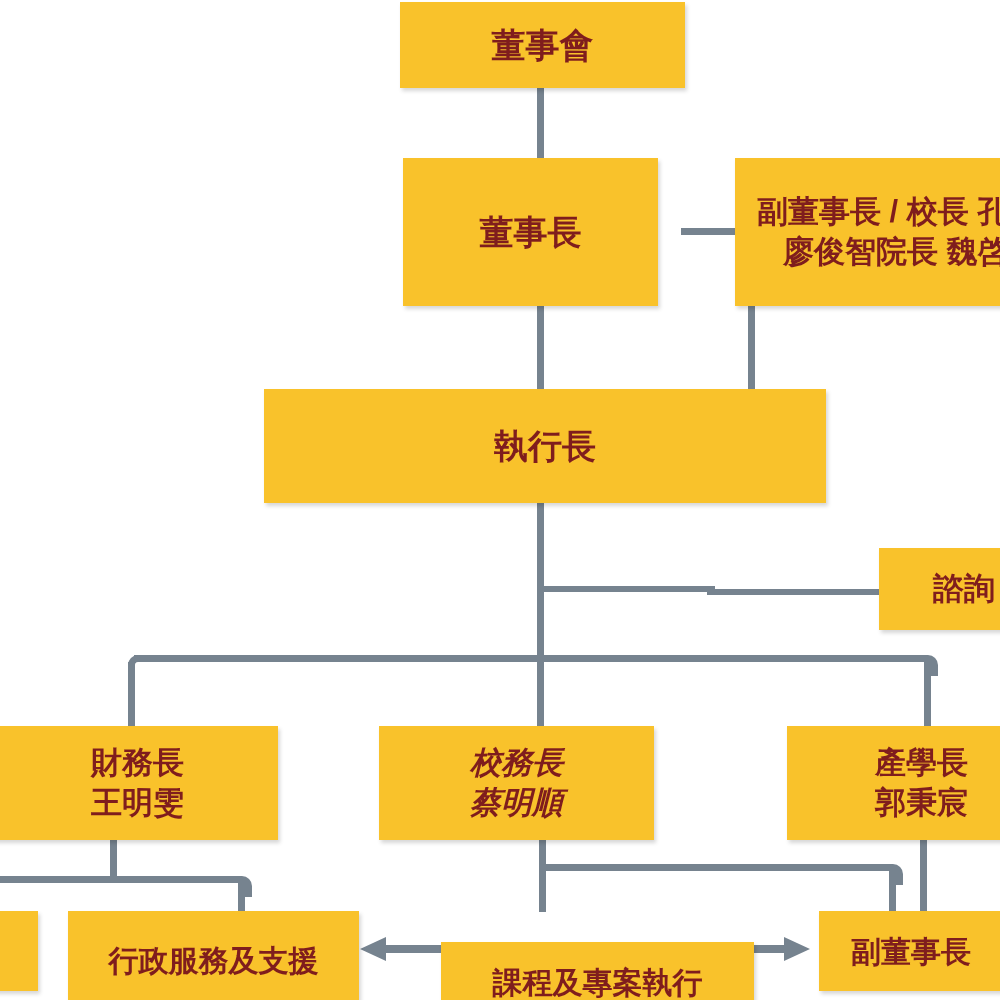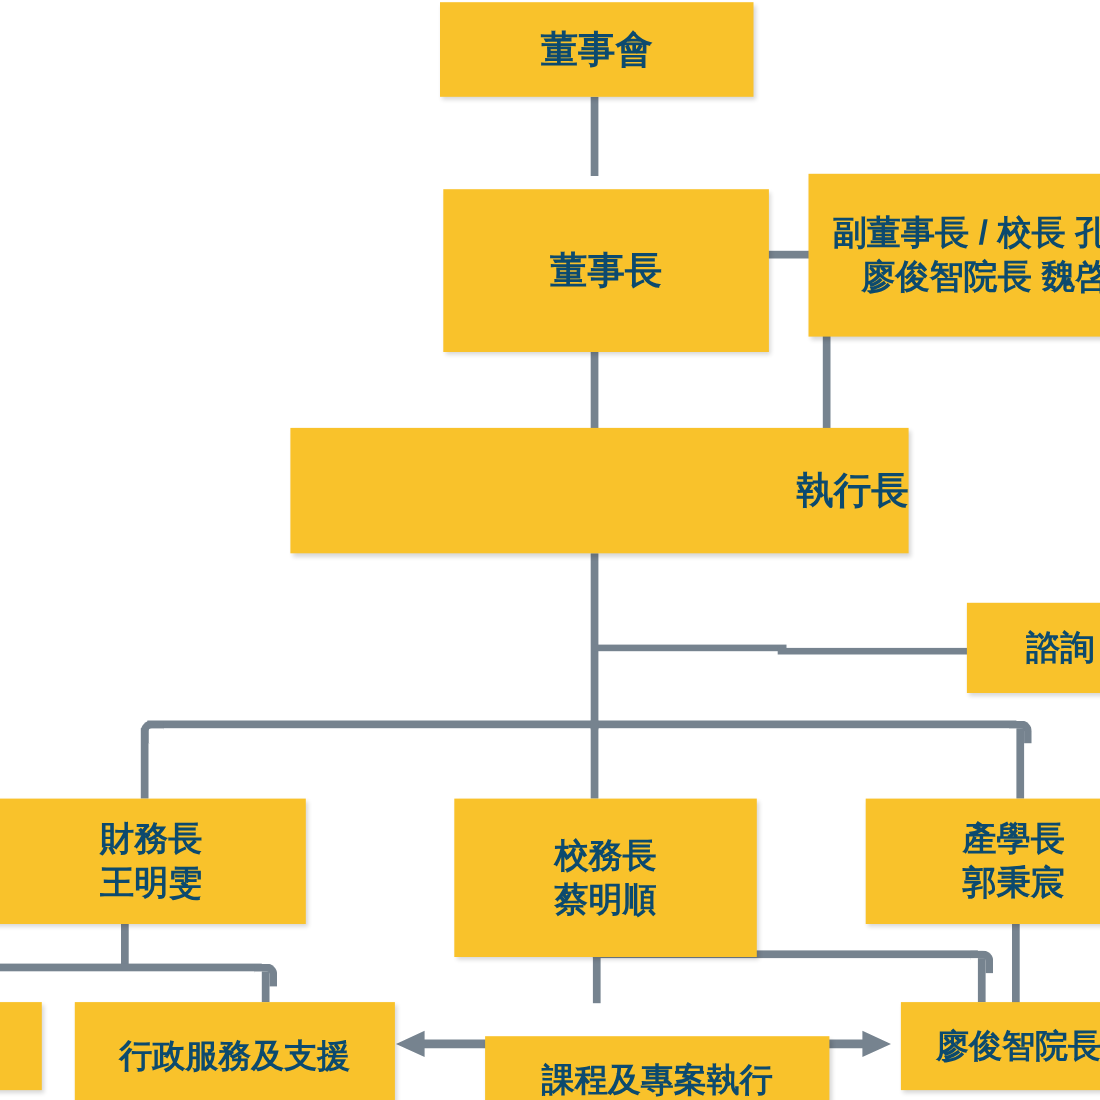--- a/index.html
+++ b/index.html
@@ -18,21 +18,21 @@
   }
   .node {
     position: absolute;
     background: #f9c22b;
     box-sizing: border-box;
     display: flex;
     flex-direction: column;
     align-items: center;
     justify-content: center;
     text-align: center;
-    color: #0c4a6e;
+    color: #7f1d1d;
     font-weight: bold;
     line-height: 1.30;
     box-shadow: 2px 3px 4px rgba(0,0,0,0.16);
     z-index: 3;
     white-space: nowrap;
   }
   .node .ln {
     display: block;
   }
   .sz-34 { font-size: 34px; }
@@ -111,59 +111,59 @@
   <div class="arrow" style="left:726px; top:936px;">
     <svg width="86" height="26" viewBox="0 0 86 26">
       <path d="M0 9 L58 9 L58 1 L84 13 L58 25 L58 17 L0 17 Z" fill="#76838f"></path>
     </svg>
   </div>
 
   <div class="node sz-34" style="left:400px; top:2px; width:285px; height:86px;">
     <span class="ln">董事會</span>
   </div>
 
-  <div class="node sz-34" style="left:403px; top:172px; width:296px; height:148px;">
+  <div class="node sz-34" style="left:403px; top:158px; width:255px; height:148px;">
     <span class="ln">董事長</span>
   </div>
 
   <div class="node sz-31" style="left:735px; top:158px; width:300px; height:148px; align-items:flex-start; padding-left:22px; text-align:left;">
     <span class="ln">副董事長 / 校長 孔</span>
     <span class="ln" style="padding-left:26px;">廖俊智院長 魏啓</span>
   </div>
 
-  <div class="node sz-34" style="left:264px; top:389px; width:562px; height:114px;align-items:flex-end;">
+  <div class="node sz-34" style="left:264px; top:389px; width:562px; height:114px;">
     <span class="ln">執行長</span>
   </div>
 
   <div class="node sz-31" style="left:879px; top:548px; width:180px; height:82px; align-items:flex-start; padding-left:54px;">
     <span class="ln">諮詢</span>
   </div>
 
   <div class="node sz-31" style="left:-40px; top:726px; width:318px; height:114px; align-items:flex-end; padding-right:94px;">
     <span class="ln">財務長</span>
     <span class="ln">王明雯</span>
   </div>
 
-  <div class="node sz-31" style="left:413px; top:726px; width:275px; height:144px;">
+  <div class="node sz-31" style="left:379px; top:726px; width:275px; height:114px;font-style:italic;">
     <span class="ln">校務長</span>
     <span class="ln">蔡明順</span>
   </div>
 
   <div class="node sz-31" style="left:787px; top:726px; width:275px; height:114px; align-items:flex-start; padding-left:88px;">
     <span class="ln">產學長</span>
     <span class="ln">郭秉宸</span>
   </div>
 
   <div class="node sz-30" style="left:68px; top:911px; width:291px; height:99px;">
     <span class="ln">行政服務及支援</span>
   </div>
 
   <div class="node sz-30" style="left:-52px; top:911px; width:90px; height:80px;"></div>
 
   <div class="node sz-30" style="left:441px; top:942px; width:313px; height:80px;">
     <span class="ln">課程及專案執行</span>
   </div>
 
   <div class="node sz-30" style="left:819px; top:911px; width:270px; height:80px; align-items:flex-start; padding-left:32px;">
-    <span class="ln">廖俊智院長</span>
+    <span class="ln">副董事長</span>
   </div>
 
 </div>
 
 </body></html>

